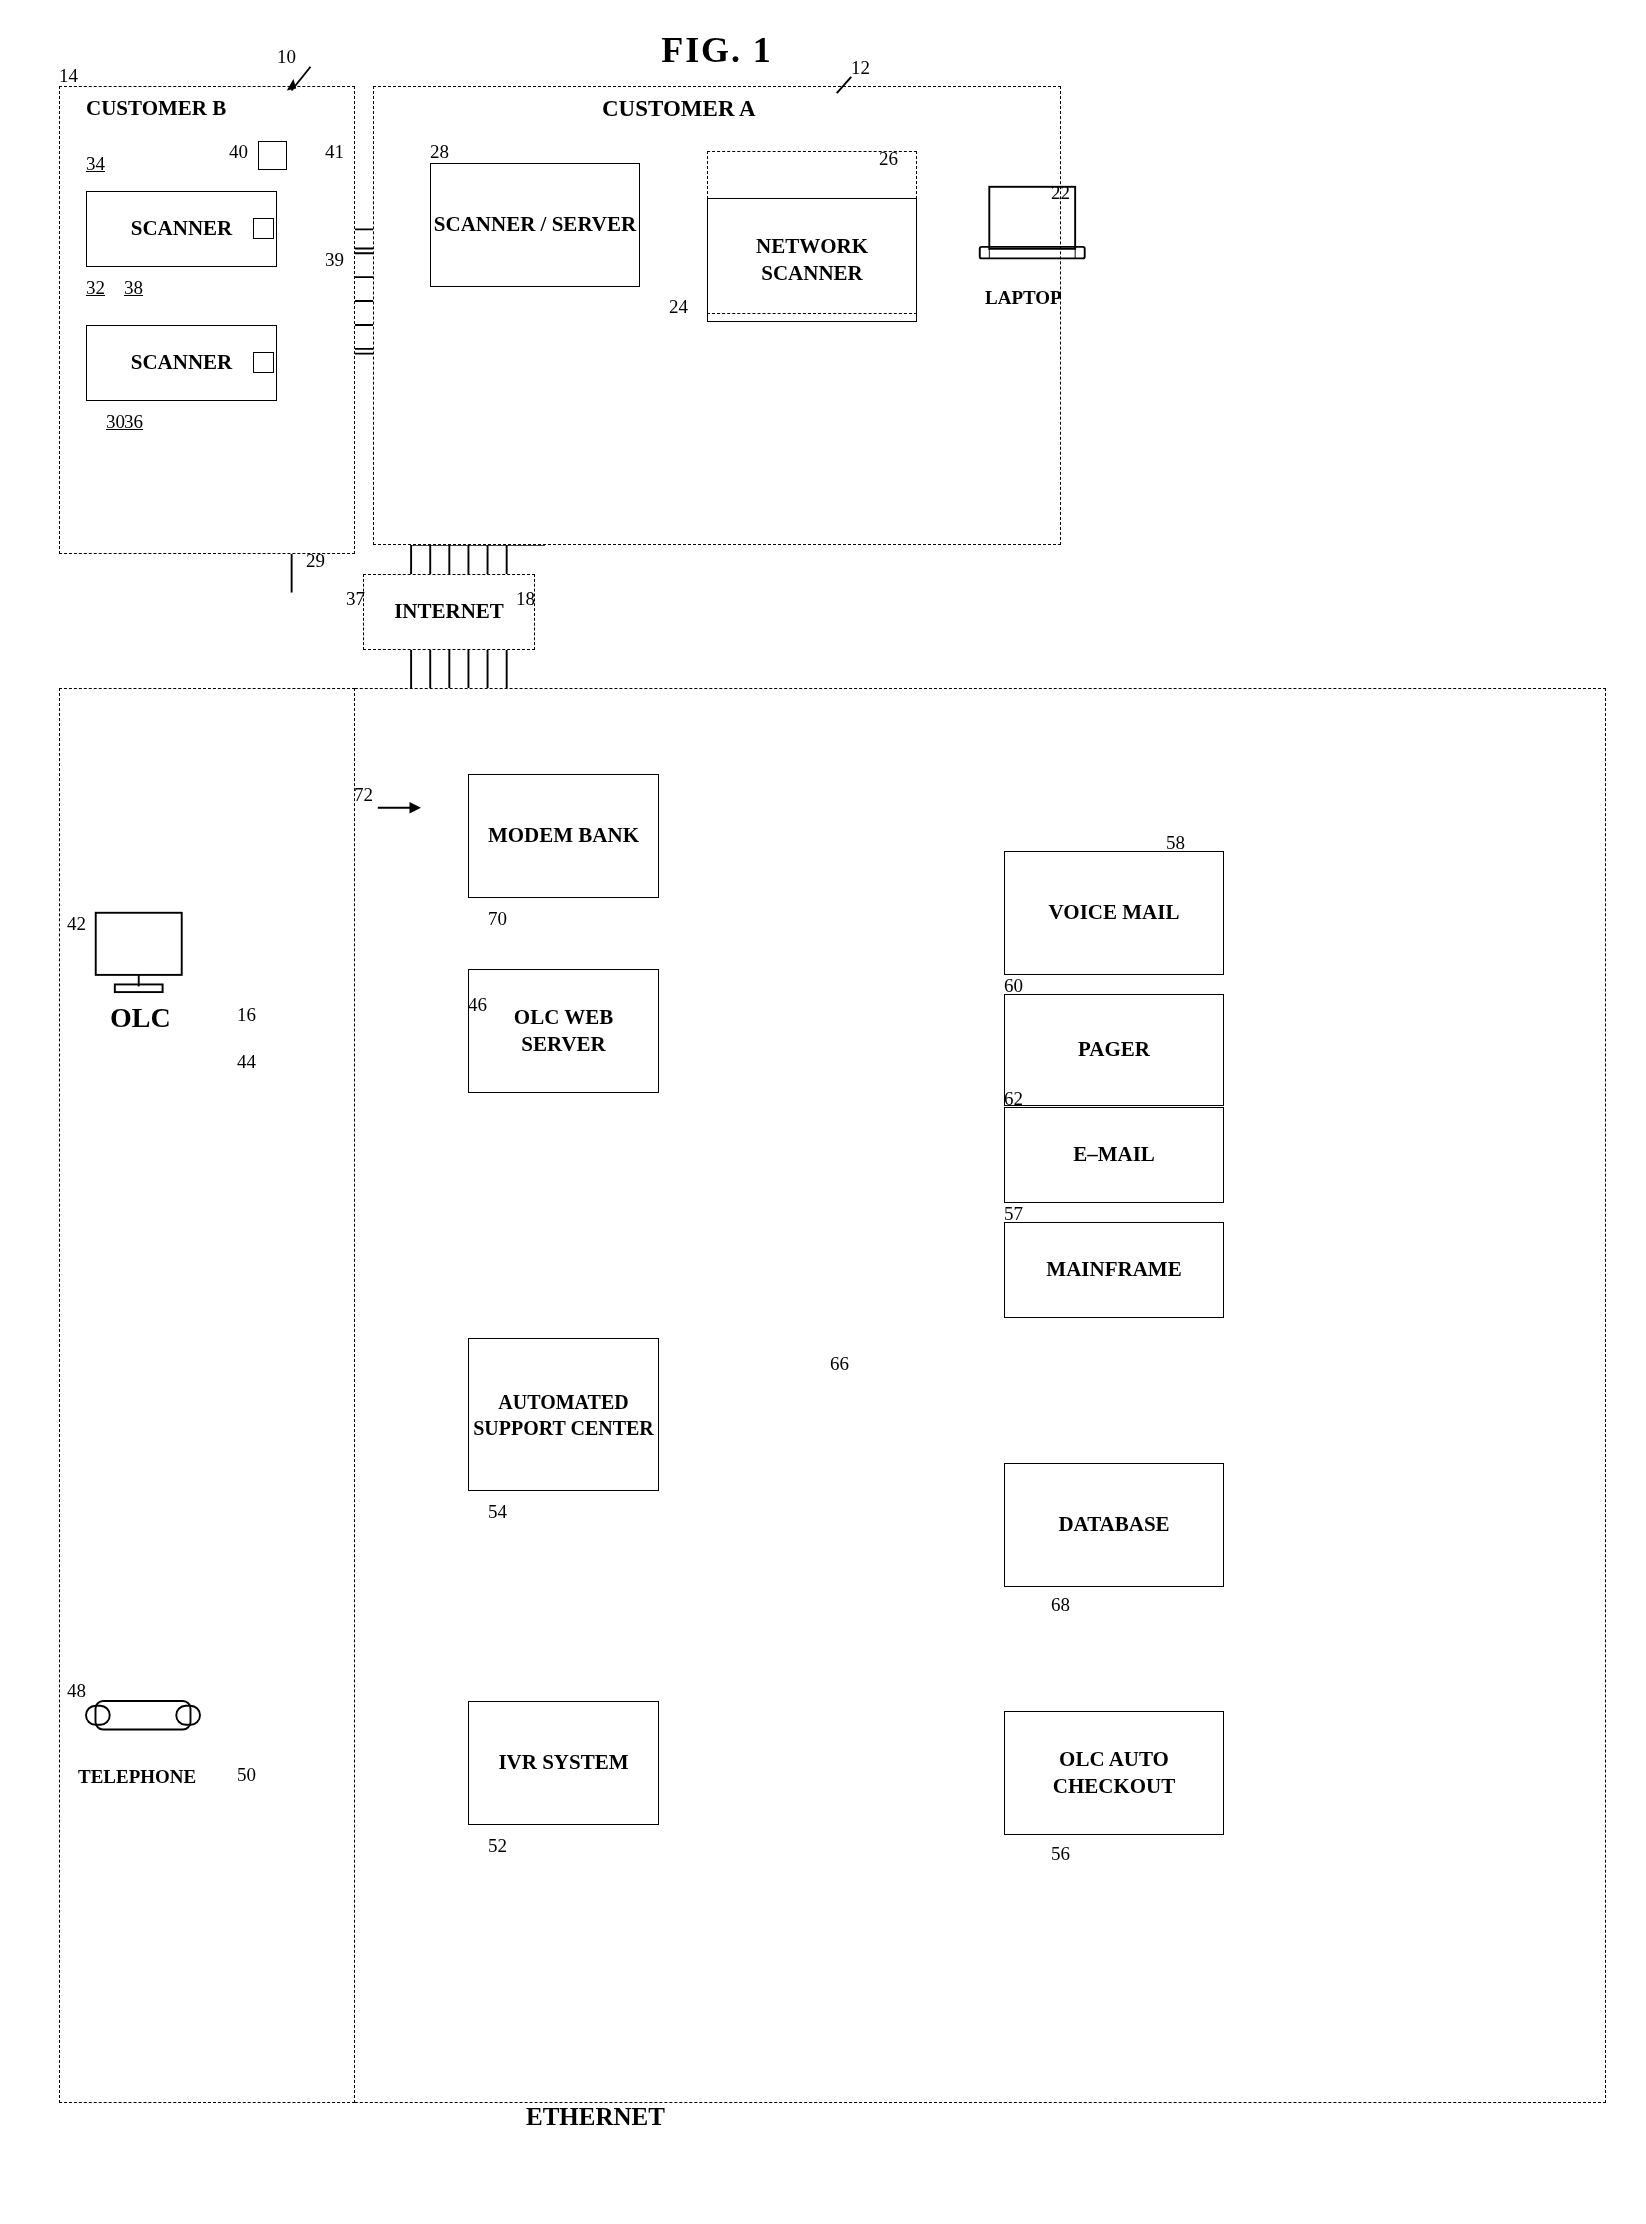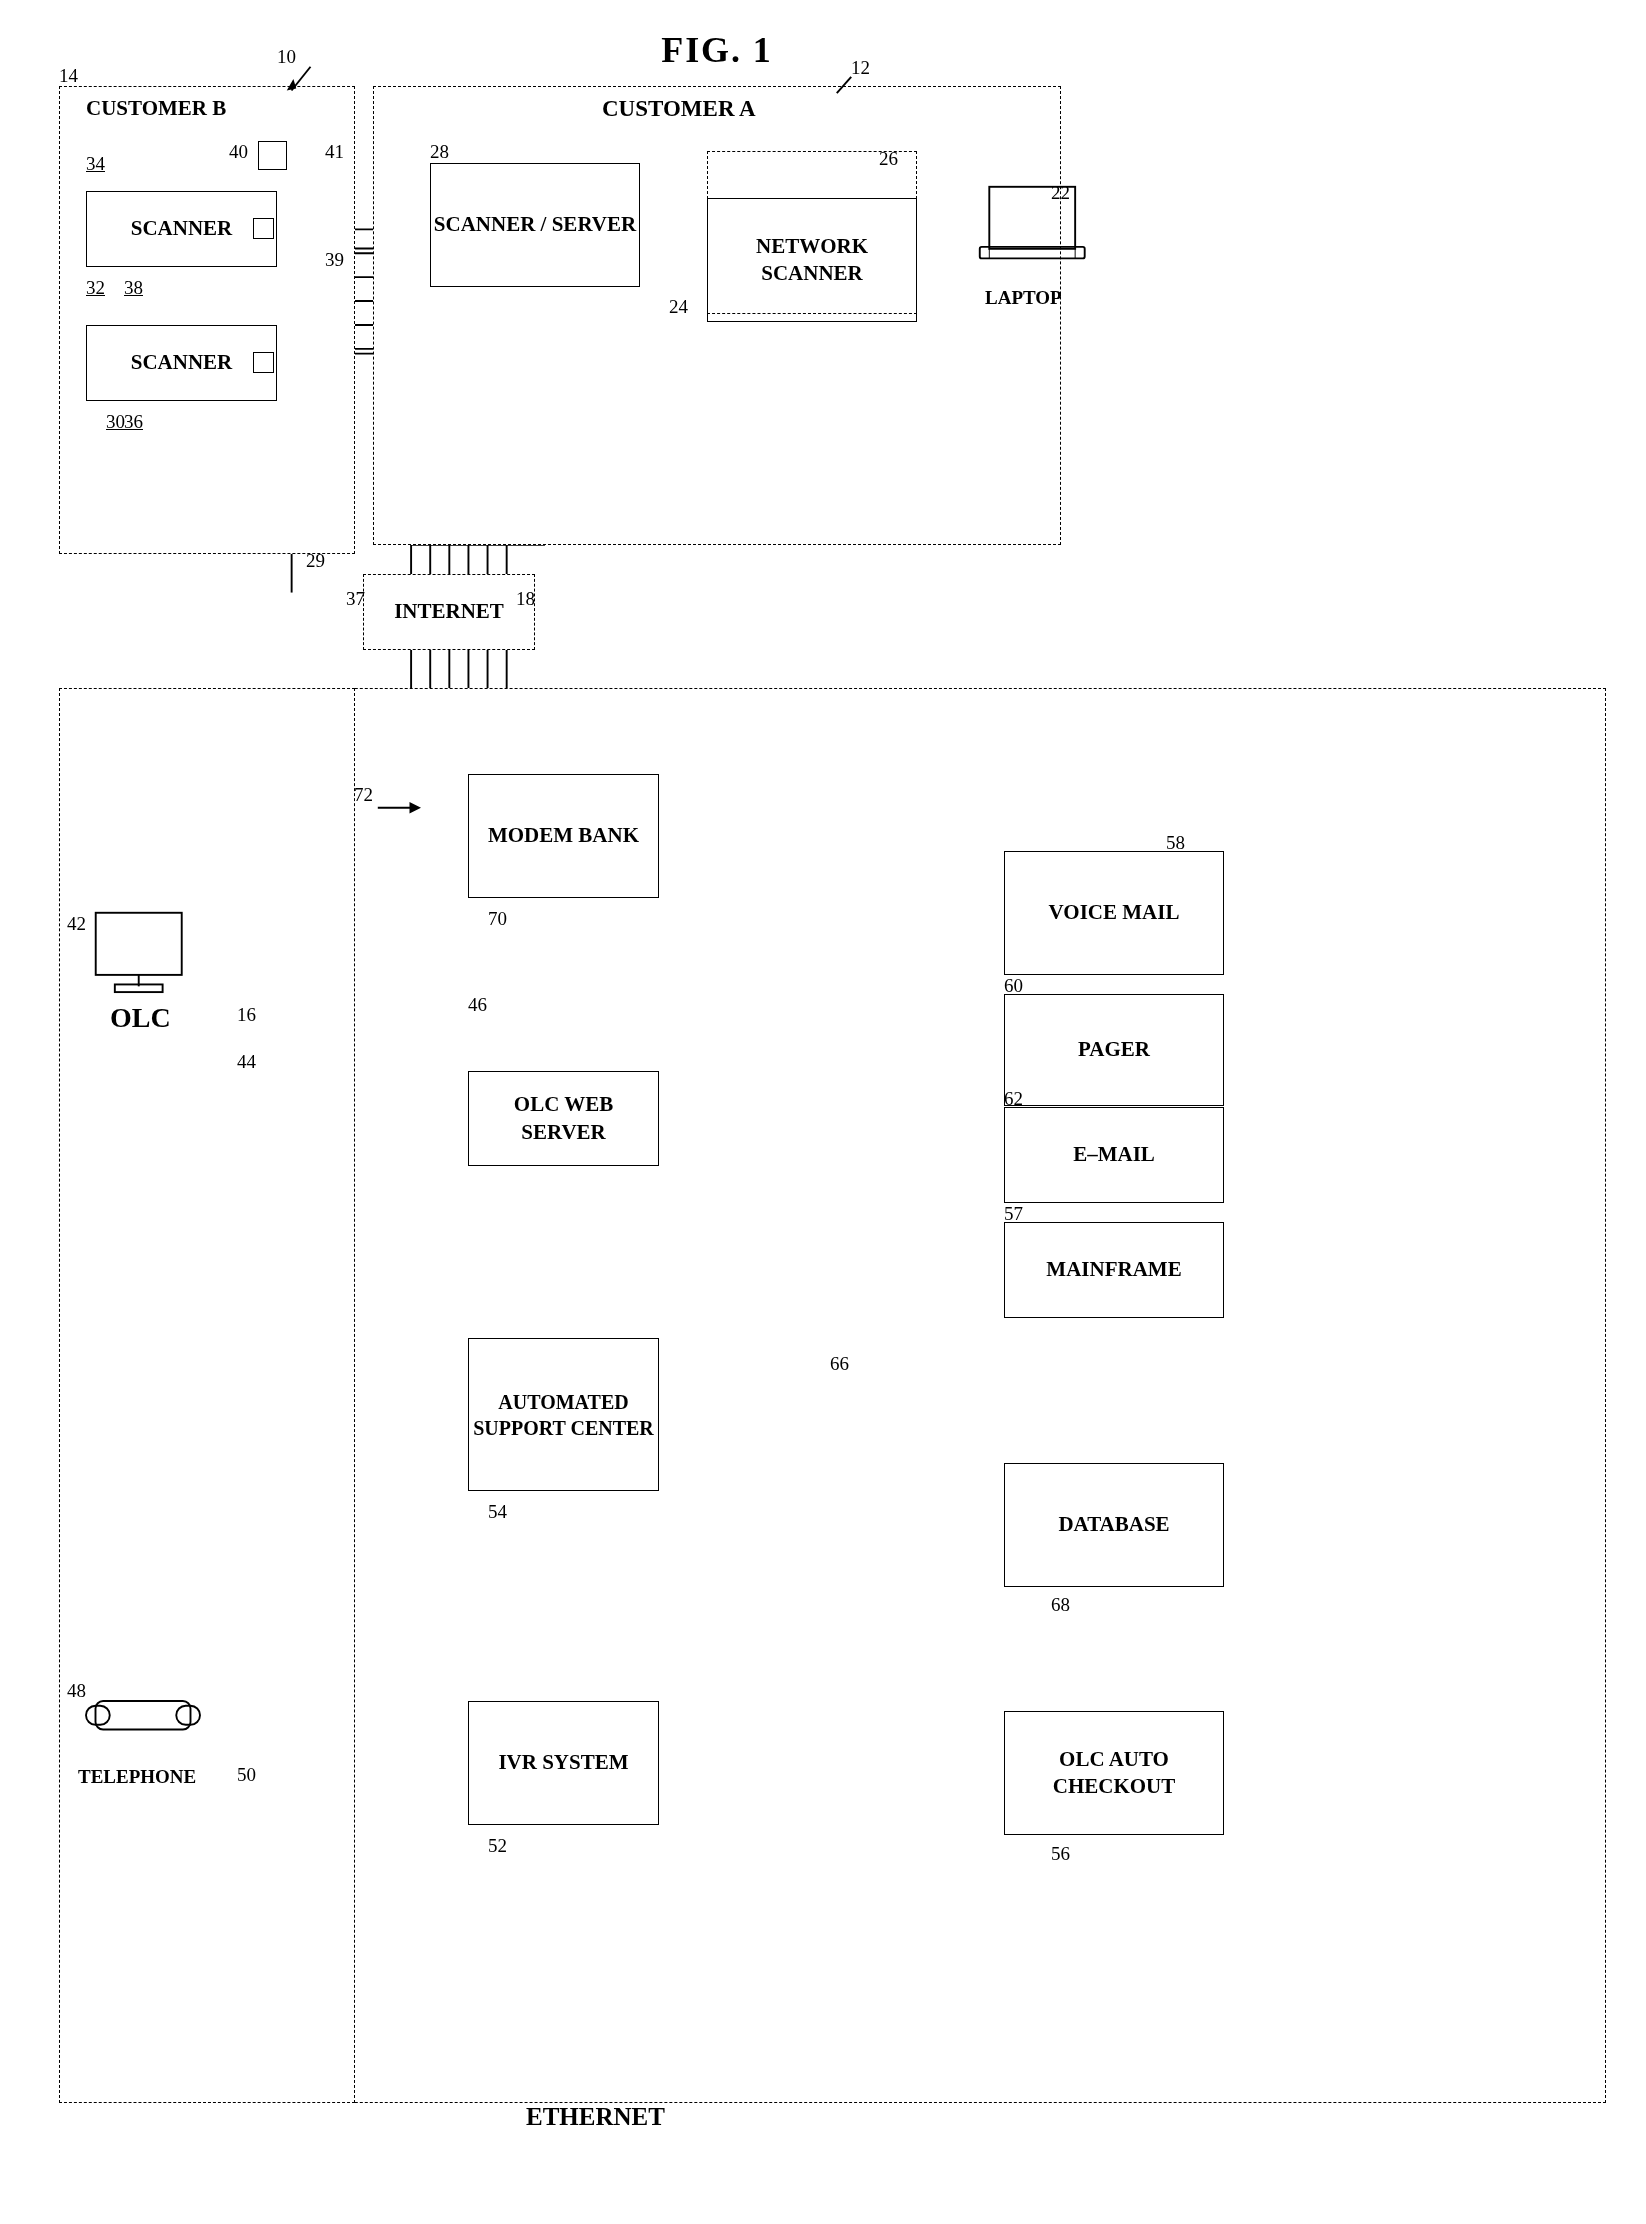--- a/index.html
+++ b/index.html
@@ -270,21 +270,21 @@
     <svg width="115" height="86" viewBox="0 0 120 90">
       <rect x="10" y="5" width="90" height="65" fill="none" stroke="#000" stroke-width="2"></rect>
       <line x1="55" y1="70" x2="55" y2="82" stroke="#000" stroke-width="2"></line>
       <rect x="30" y="80" width="50" height="8" fill="none" stroke="#000" stroke-width="2"></rect>
     </svg>
   </div>
   <div class="label-bold" style="left:110px; top:1002px; font-size:28px;">OLC</div>
   <div class="ref-num" style="left:67px; top:913px;">42</div>
   <div class="ref-num" style="left:237px; top:1051px;">44</div>
 
-  <div class="box" style="left:468px; top:1071px; width:191px; height:95px;">
+  <div class="box" style="left:468px; top:969px; width:191px; height:124px;">
     <span>OLC WEB
 SERVER</span>
   </div>
   <div class="ref-num" style="left:468px; top:994px;">46</div>
 
   <div class="box" style="left:468px; top:1338px; width:191px; height:153px;">
     <span style="font-size:20px;">AUTOMATED
 SUPPORT
 CENTER</span>
   </div>

